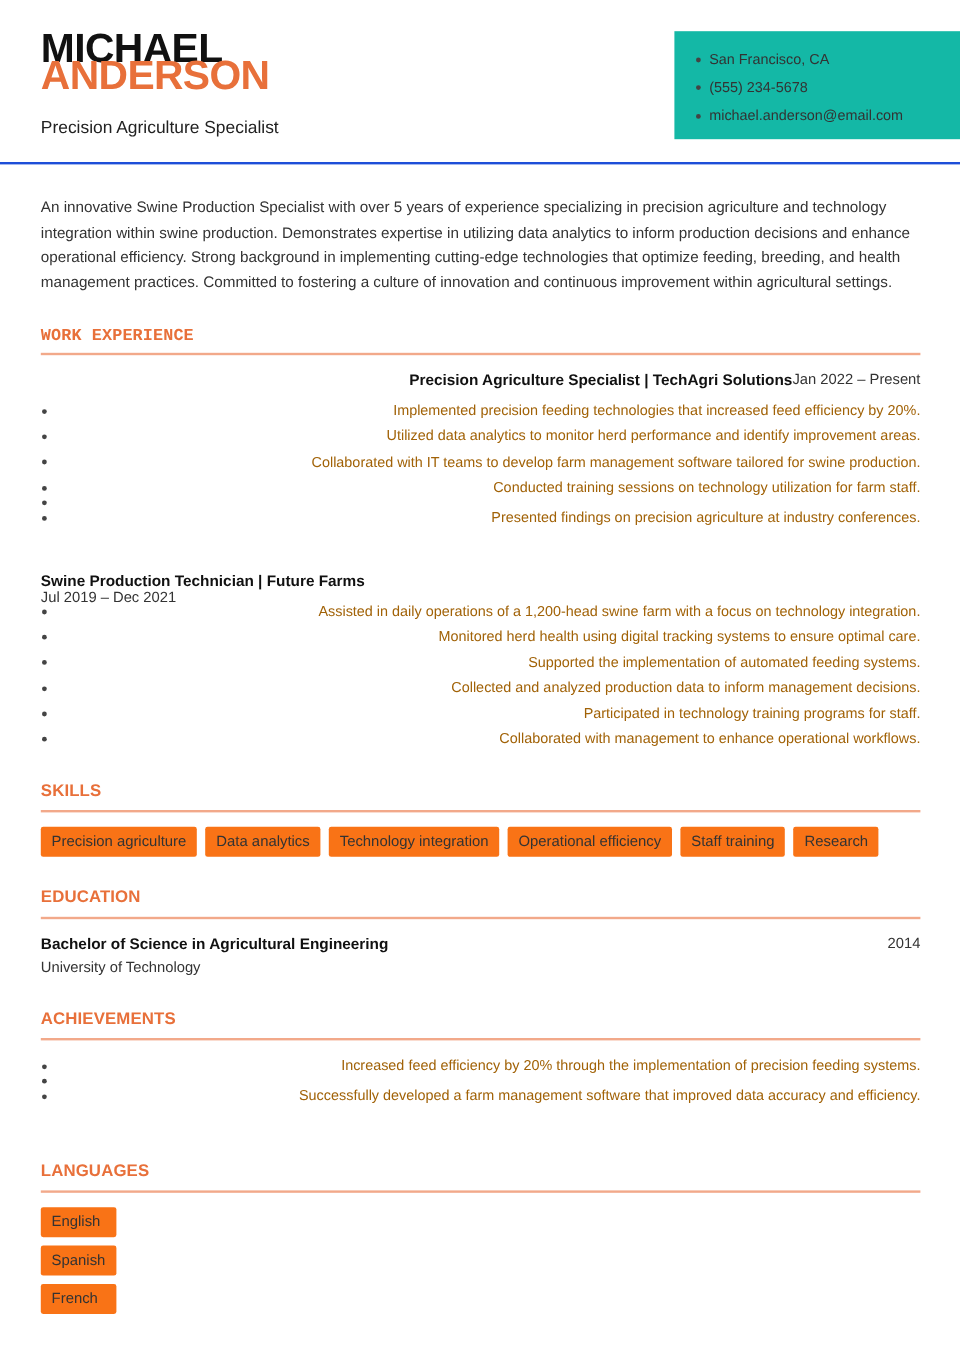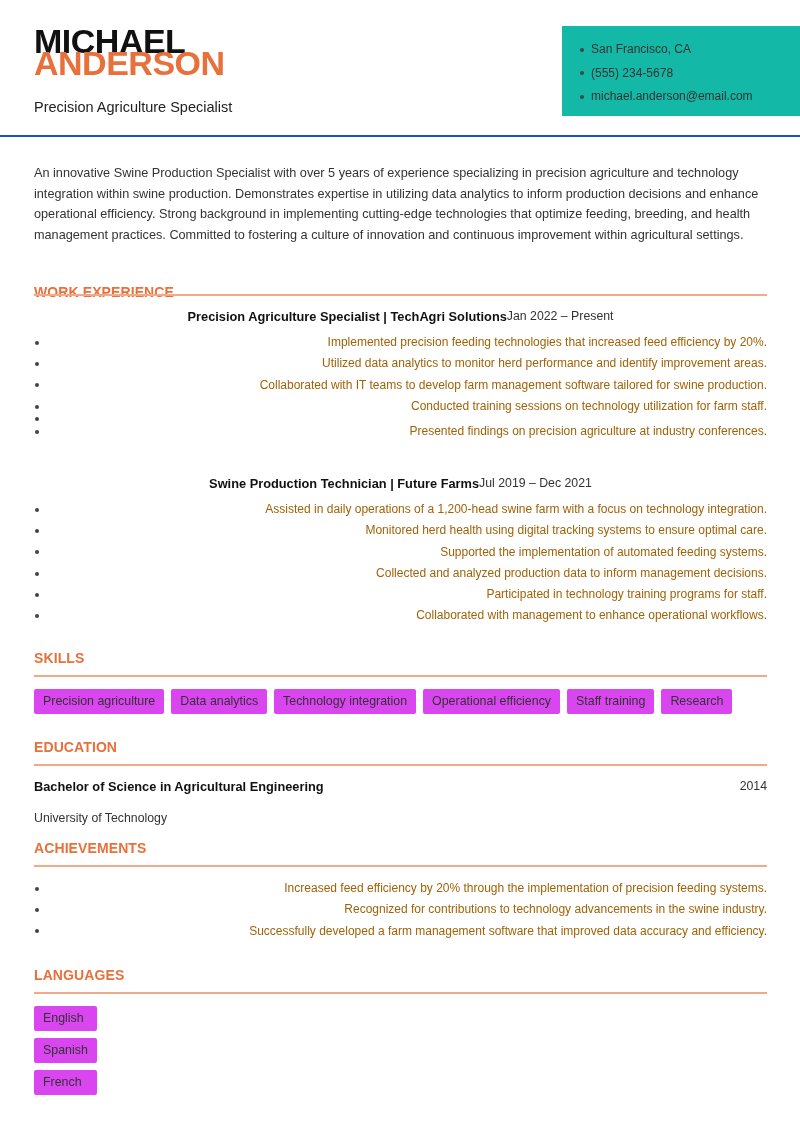--- a/index.html
+++ b/index.html
@@ -13,35 +13,35 @@
 
   .contact-box { position: absolute; left: 562px; top: 26px; width: 238px; height: 90px; background: #14b8a6; padding: 12px 0 0 18px; }
   .contact-item { font-size: 12px; color: #333; line-height: 23.5px; display: flex; align-items: center; }
   .bullet { display: inline-block; width: 4px; height: 4px; border-radius: 50%; background: #444; margin-right: 7px; flex-shrink: 0; }
 
   .summary { position: absolute; left: 34px; top: 163px; width: 740px; font-size: 12.7px; line-height: 20.5px; color: #333; }
 
   .section-title { position: absolute; left: 34px; font-size: 14px; font-weight: 700; color: #E8703A; letter-spacing: 0.1px; }
   .section-rule { position: absolute; left: 34px; width: 733px; height: 2px; background: #F2A98A; }
 
-  .job-head { position: absolute; left: 34px; width: 733px; display: flex; justify-content: center; font-size: 12.8px; }
+  .job-head { position: absolute; left: 34px; width: 733px; display: flex; justify-content: flex-end; font-size: 12.8px; }
   .job-role { font-weight: 700; color: #111; }
   .job-date { color: #333; font-size: 12.3px; }
 
   .bullets { position: absolute; left: 34px; width: 733px; list-style: none; }
   .bullets li { font-size: 12px; color: #a16207; line-height: 21.3px; display: flex; align-items: center; justify-content: space-between; }
   .bullets li .bullet { margin-left: 1px; margin-right: 8px; }
 
   .chips { position: absolute; left: 34px; display: flex; gap: 7px; }
-  .chip { background: #d946ef; font-size: 12.4px; color: #333; padding: 0 9px; height: 25px; line-height: 25px; border-radius: 2px; }
+  .chip { background: #f97316; font-size: 12.4px; color: #333; padding: 0 9px; height: 25px; line-height: 25px; border-radius: 2px; }
 
   .edu-head { position: absolute; left: 34px; top: 779px; width: 733px; display: flex; justify-content: space-between; font-size: 12.8px; }
   .edu-degree { font-weight: 700; color: #111; }
   .edu-year { color: #333; font-size: 12.3px; }
-  .edu-school { position: absolute; left: 34px; top: 799px; font-size: 12.3px; color: #333; margin-top: 12px; }
+  .edu-school { position: absolute; left: 34px; top: 799px; font-size: 12.3px; color: #333; }
 </style>
 </head>
 <body>
 
 <div class="header">
   <div class="name-first">MICHAEL</div>
   <div class="name-last">ANDERSON</div>
   <div class="job-title">Precision Agriculture Specialist</div>
 
   <div class="contact-box">
@@ -55,21 +55,21 @@
     </div>
     <div class="contact-item">
       <span class="bullet"></span>
       <span>michael.anderson@email.com</span>
     </div>
   </div>
 </div>
 
 <p class="summary">An innovative Swine Production Specialist with over 5 years of experience specializing in precision agriculture and technology integration within swine production. Demonstrates expertise in utilizing data analytics to inform production decisions and enhance operational efficiency. Strong background in implementing cutting-edge technologies that optimize feeding, breeding, and health management practices. Committed to fostering a culture of innovation and continuous improvement within agricultural settings.</p>
 
-<div class="section-title" style="top:284px;">WORK EXPERIENCE</div>
+<div class="section-title" style="top:272px;font-family:Liberation Mono, monospace;">WORK EXPERIENCE</div>
 <div class="section-rule" style="top:294px;"></div>
 
 <div class="job-head" style="top:309px;">
   <span class="job-role">Precision Agriculture Specialist | TechAgri Solutions</span>
   <span class="job-date">Jan 2022 – Present</span>
 </div>
 <ul class="bullets" style="top:332px;">
   <li>
       <span class="bullet"></span>
       <span>Implemented precision feeding technologies that increased feed efficiency by 20%.</span>
@@ -88,21 +88,21 @@
     </li>
   <li>
       <span class="bullet"></span>
     </li>
   <li>
       <span class="bullet"></span>
       <span>Presented findings on precision agriculture at industry conferences.</span>
     </li>
 </ul>
 
-<div class="job-head" style="top:476px;">
+<div class="job-head" style="top:476px;flex-direction:column;">
   <span class="job-role">Swine Production Technician | Future Farms</span>
   <span class="job-date">Jul 2019 – Dec 2021</span>
 </div>
 <ul class="bullets" style="top:499px;">
   <li>
       <span class="bullet"></span>
       <span>Assisted in daily operations of a 1,200-head swine farm with a focus on technology integration.</span>
     </li>
   <li>
       <span class="bullet"></span>
@@ -147,21 +147,20 @@
 
 <div class="section-title" style="top:840px;">ACHIEVEMENTS</div>
 <div class="section-rule" style="top:865px;"></div>
 <ul class="bullets" style="top:878px;">
   <li>
       <span class="bullet"></span>
       <span>Increased feed efficiency by 20% through the implementation of precision feeding systems.</span>
     </li>
   <li>
       <span class="bullet"></span>
-      <span>Recognized for contributions to technology advancements in the swine industry.</span>
     </li>
   <li>
       <span class="bullet"></span>
       <span>Successfully developed a farm management software that improved data accuracy and efficiency.</span>
     </li>
 </ul>
 
 <div class="section-title" style="top:967px;">LANGUAGES</div>
 <div class="section-rule" style="top:992px;"></div>
 <div class="chips" style="top:1006px;flex-direction:column;">

